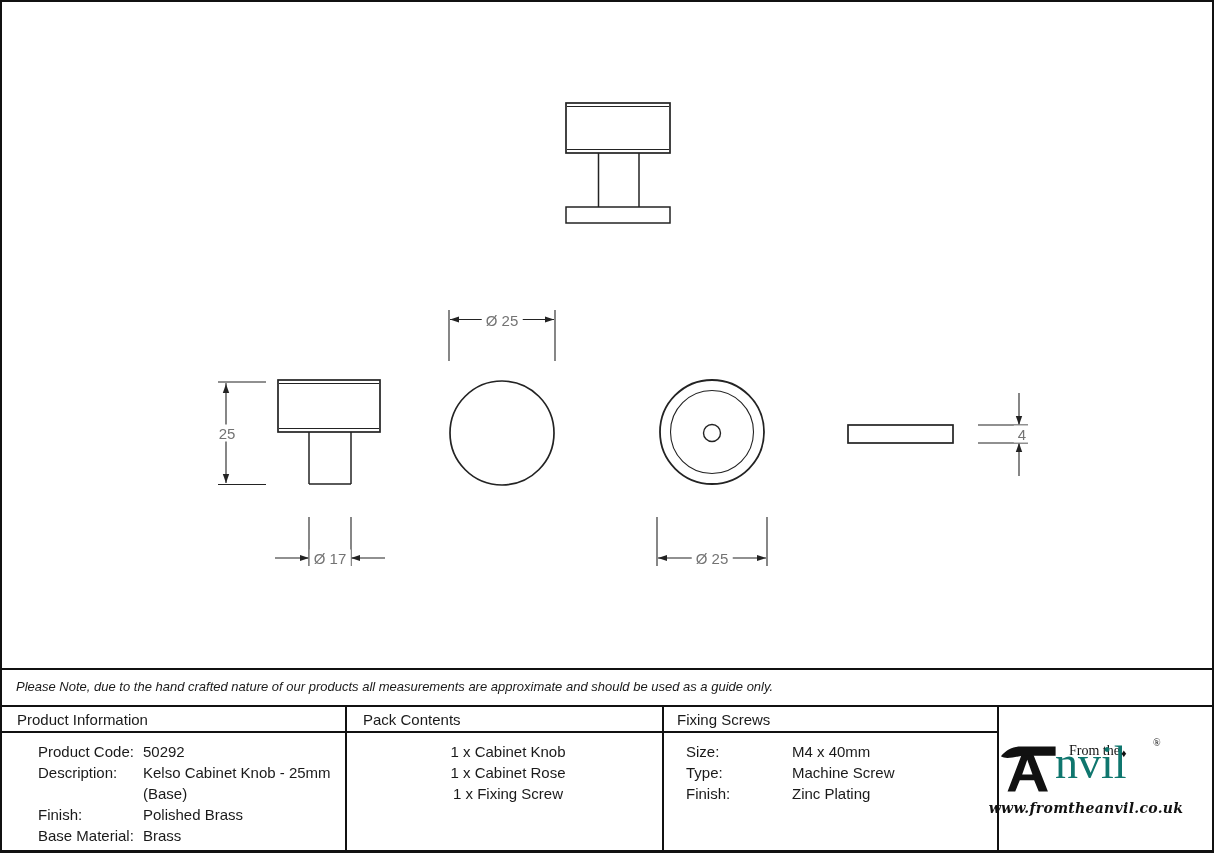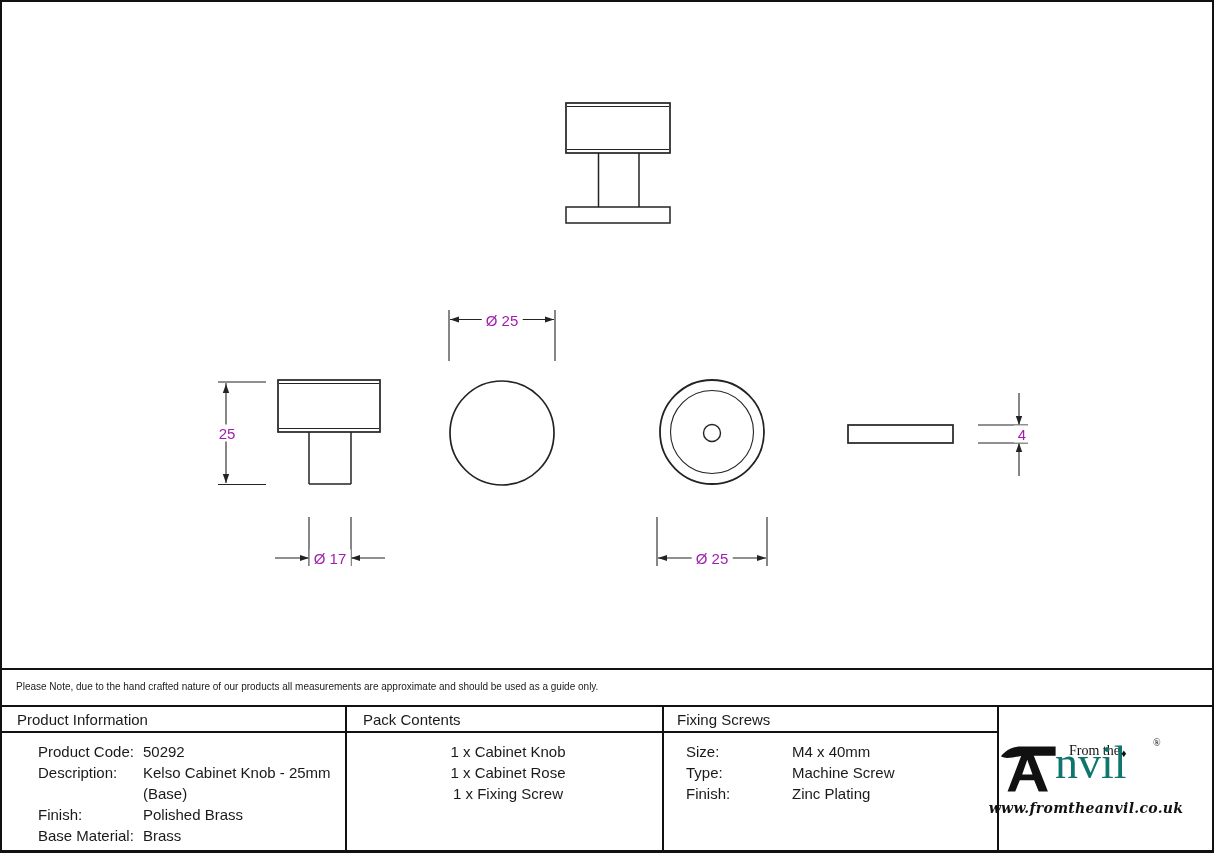--- a/index.html
+++ b/index.html
@@ -5,27 +5,27 @@
   html,body{margin:0;padding:0;background:#fff;}
   .page{
     position:relative;width:1214px;height:853px;background:#fff;
     font-family:"Liberation Sans",sans-serif;color:#1a1a1a;overflow:hidden;
     box-sizing:border-box;
   }
   .frame{position:absolute;inset:0;border:2px solid #111;border-bottom-width:3px;pointer-events:none;}
   svg.drawing{position:absolute;left:0;top:0;}
   .dim-label{
     position:absolute;transform:translate(-50%,-50%);
-    font-size:15px;background:#fff;padding:0 4px;white-space:nowrap;color:#a21caf;
+    font-size:15px;background:#fff;padding:0 4px;white-space:nowrap;color:#737373;
   }
   .hline{position:absolute;background:#111;height:2px;}
   .vline{position:absolute;background:#111;width:2px;}
   .note-row{
     position:absolute;left:16px;top:668px;height:37px;right:10px;
-    display:flex;align-items:center;font-size:10px;
+    display:flex;align-items:center;font-size:13px;font-style:italic;
   }
   .th{
     position:absolute;top:705px;height:28px;display:flex;align-items:center;
     font-size:15px;
   }
   .cell{position:absolute;top:741px;font-size:15px;line-height:21px;}
   .row{white-space:nowrap;}
   .row .lbl{display:inline-block;margin-left:22px;}
   .pi .lbl{width:105px;}
   .fs .lbl{width:106px;}

